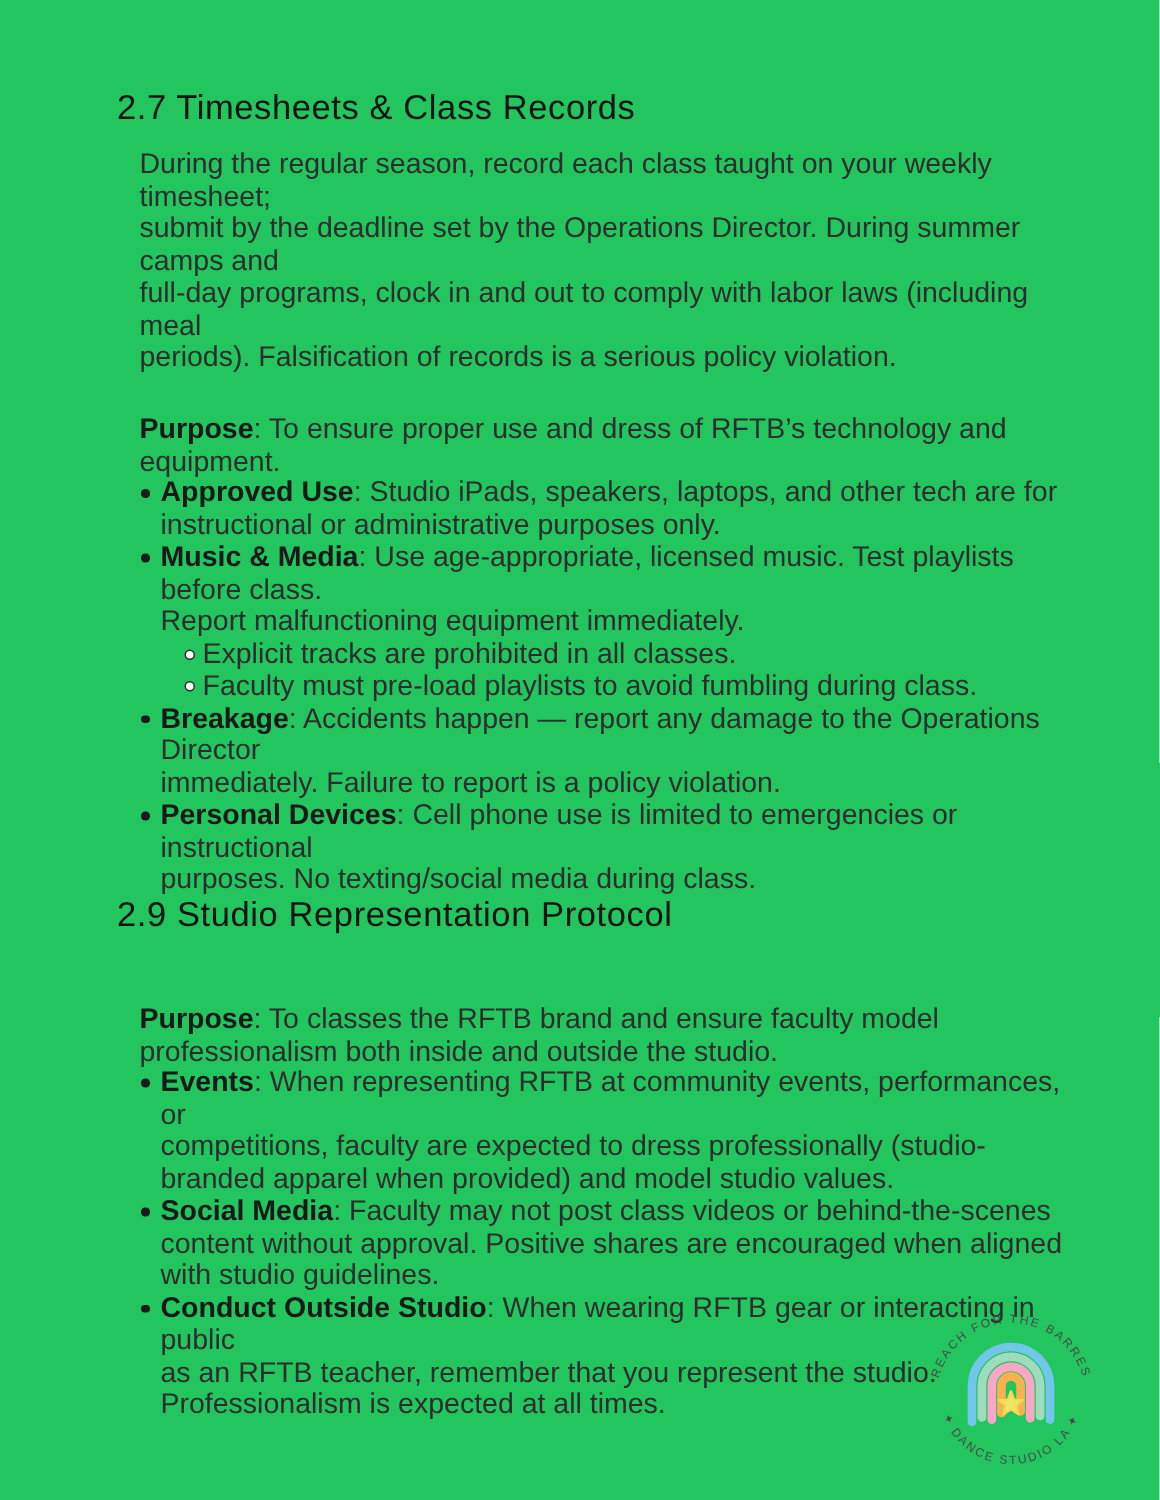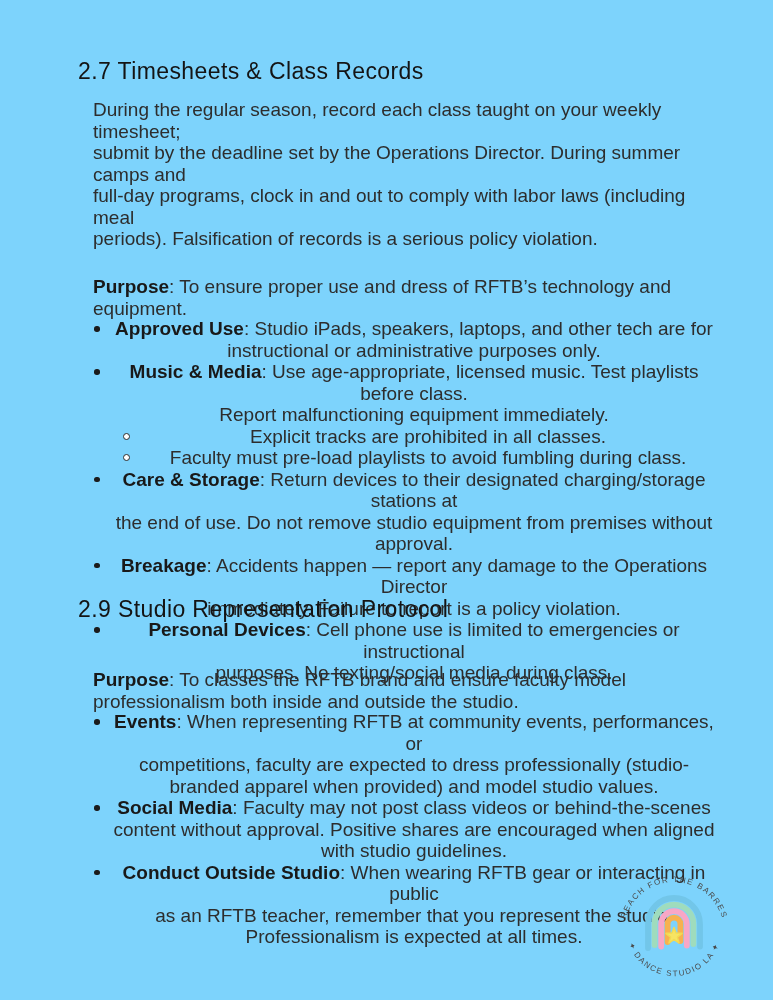--- a/index.html
+++ b/index.html
@@ -1,18 +1,18 @@
 <!DOCTYPE html>
 <html><head>
 <meta charset="utf-8">
 <style>
   * { margin:0; padding:0; box-sizing:border-box; }
   html,body { background:#ffffff; }
   .page {
-    position:relative; width:773px; height:1000px; background:#7dd3fc;
+    position:relative; width:773px; height:1000px; background:#22c55e;
     font-family:"Liberation Sans", sans-serif; color:#2d2d2d; overflow:hidden;
   }
   .sec-heading {
     position:absolute; left:78px;
     font-size:23px; font-weight:400; letter-spacing:0.4px; color:#141414;
     font-family:"Liberation Sans", sans-serif; white-space:nowrap;
   }
   #h27 { top:58px; }
   #h28 { top:226px; }
   #h29 { top:596px; }
@@ -20,21 +20,21 @@
     position:absolute; left:93px; width:628px;
     font-size:19px; line-height:21.5px; color:#2d2d2d;
   }
   #p27 { top:99px; }
   #purpose28 { top:276px; }
   #ul28 { top:318px; }
   #purpose29 { top:669px; }
   #ul29 { top:711px; }
   .t { white-space:pre-line; }
   strong { font-weight:700; color:#191919;margin-top:12px; }
-  ul.bullets { list-style:none;text-align:center; }
+  ul.bullets { list-style:none; }
   ul.bullets > li { position:relative; padding-left:14px; }
   ul.bullets > li::before {
     content:""; position:absolute; left:1px; top:8px;
     width:5.5px; height:5.5px; border-radius:50%; background:#1b1b1b;
   }
   ul.sub { list-style:none; }
   ul.sub > li { position:relative; padding-left:28px; }
   ul.sub > li::before {
     content:""; position:absolute; left:16px; top:7px;
     width:5px; height:5px; border-radius:50%;
@@ -60,23 +60,20 @@
   <p class="body-block" id="purpose28"><strong>Purpose</strong><span class="t">: To ensure proper use and dress of RFTB’s technology and equipment.</span></p>
 
   <ul class="bullets body-block" id="ul28">
     <li><strong>Approved Use</strong><span class="t">: Studio iPads, speakers, laptops, and other tech are for
 instructional or administrative purposes only.</span></li>
     <li><strong>Music &amp; Media</strong><span class="t">: Use age-appropriate, licensed music. Test playlists before class.
 Report malfunctioning equipment immediately.</span><ul class="sub">
         <li><span class="t">Explicit tracks are prohibited in all classes.</span></li>
         <li><span class="t">Faculty must pre-load playlists to avoid fumbling during class.</span></li>
       </ul></li>
-    <li><strong>Care &amp; Storage</strong><span class="t">: Return devices to their designated charging/storage stations at
-the end of use. Do not remove studio equipment from premises without
-approval.</span></li>
     <li><strong>Breakage</strong><span class="t">: Accidents happen — report any damage to the Operations Director
 immediately. Failure to report is a policy violation.</span></li>
     <li><strong>Personal Devices</strong><span class="t">: Cell phone use is limited to emergencies or instructional
 purposes. No texting/social media during class.</span></li>
   </ul>
 
   <h1 class="sec-heading" id="h29">2.9 Studio Representation Protocol</h1>
   <p class="body-block" id="purpose29"><strong>Purpose</strong><span class="t">: To classes the RFTB brand and ensure faculty model
 professionalism both inside and outside the studio.</span></p>
 

